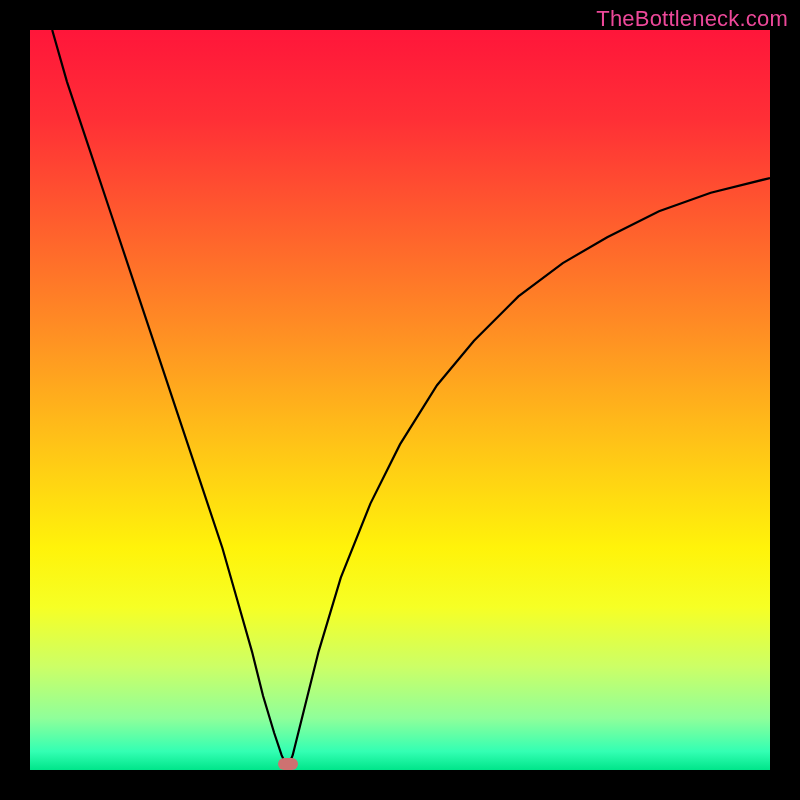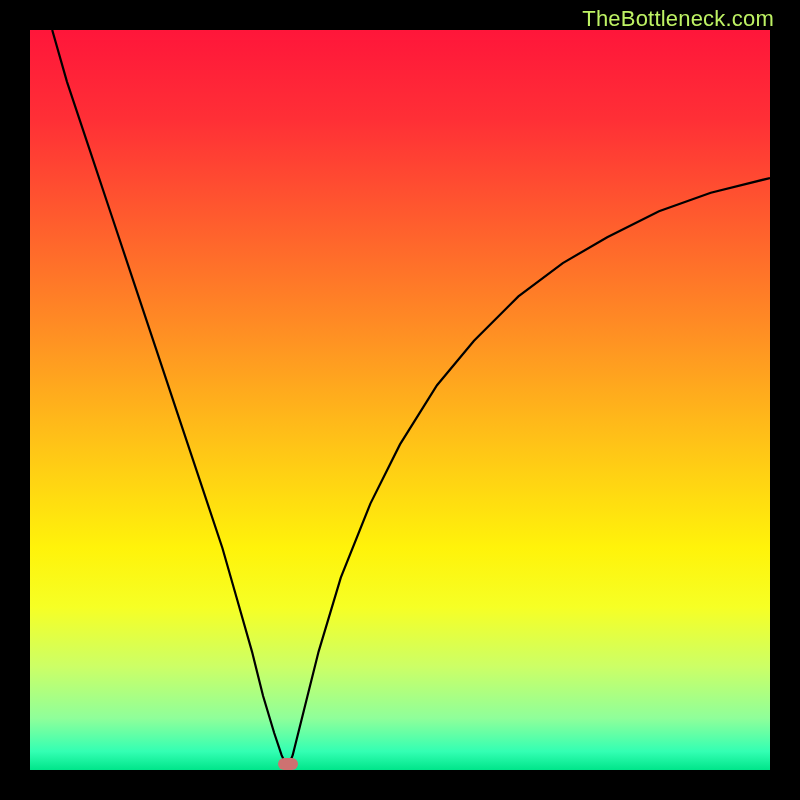--- a/index.html
+++ b/index.html
@@ -20,22 +20,22 @@
     position: absolute;
     left: 30px;
     top: 30px;
     width: 740px;
     height: 740px;
     overflow: hidden;
   }
   .watermark {
     position: absolute;
     top: 6px;
-    right: 26px;
-    color: #bef264;
+    right: 12px;
+    color: #ec4899;
     font-size: 22px;
     letter-spacing: 0.2px;
     font-weight: 400;
   }
   .marker {
     position: absolute;
     width: 20px;
     height: 12px;
     border-radius: 6px;
     background: #cd7271;

